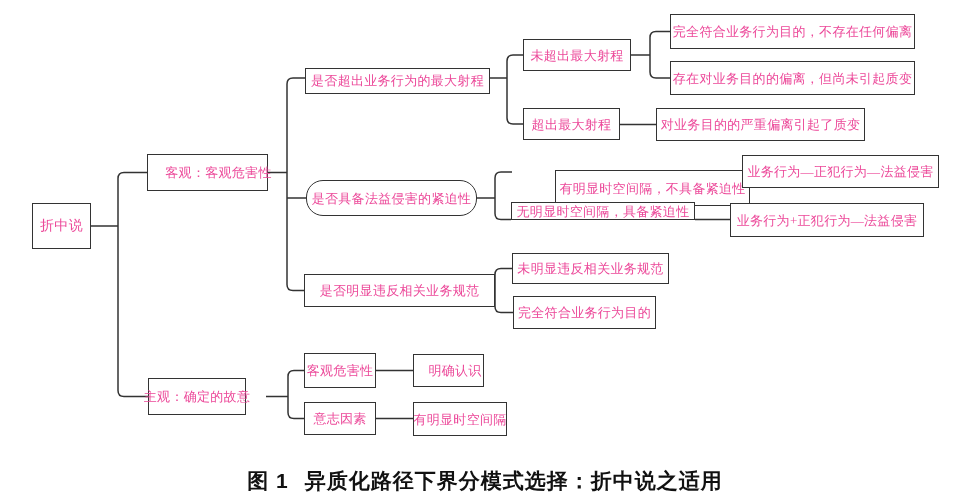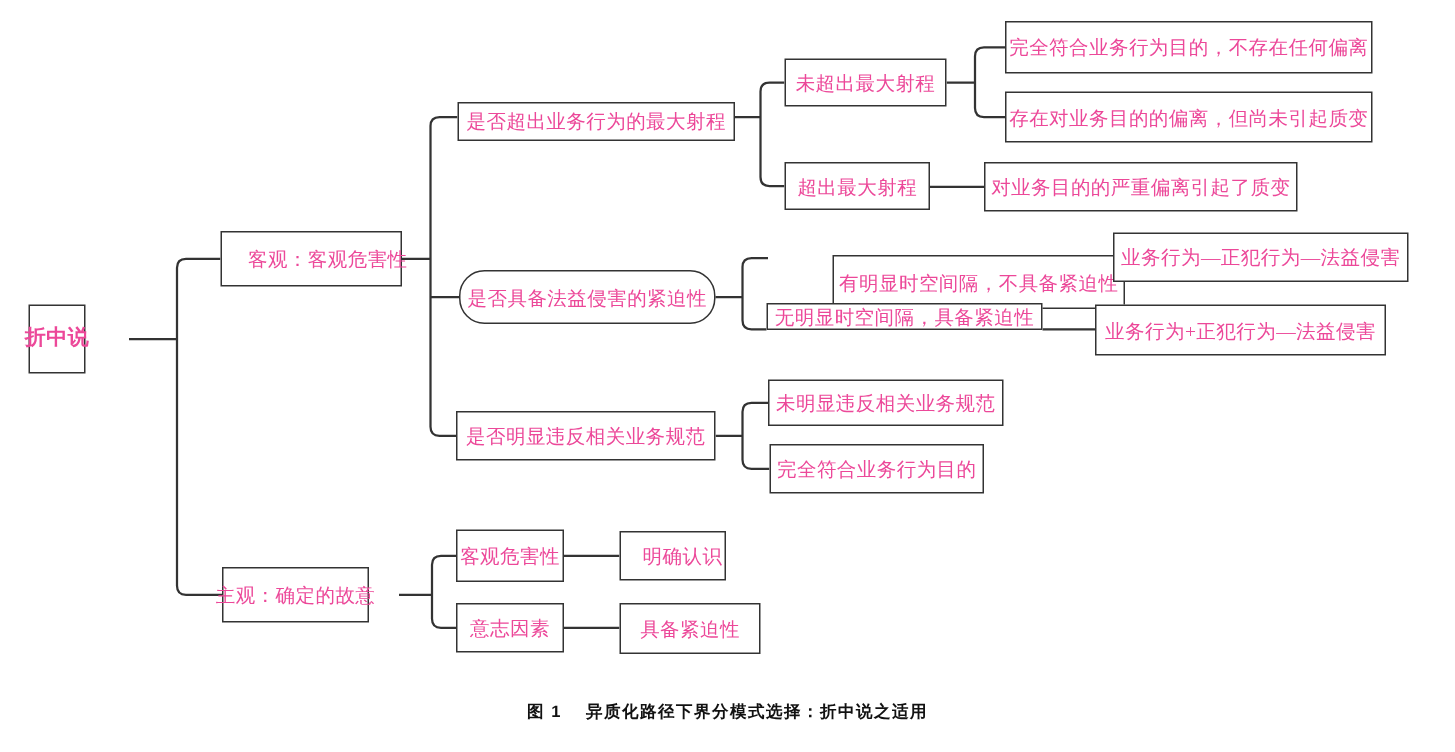--- a/index.html
+++ b/index.html
@@ -37,21 +37,21 @@
     line-height: 1;
   }
   .node--root { font-size: 14px; }
   .caption {
     position: absolute;
     left: 0; right: 0;
     top: 467px;
     text-align: center;
     font-family: "Liberation Sans", "DejaVu Sans", sans-serif;
     font-weight: bold;
-    font-size: 11px;
+    font-size: 21px;
     color: #111111;
     letter-spacing: 1px;
     white-space: nowrap;
   }
   .caption .fig-label { margin-right: 16px; }
 </style>
 </head>
 <body>
 
 <div class="figure">
@@ -64,31 +64,31 @@
     <path d="M620,124.5 H656"></path>
     <path d="M512,172 H501 Q495,172 495,178 V213.5 Q495,219.5 501,219.5 H511 M477,198 H495"></path>
     <path d="M707,172 H742"></path>
     <path d="M695,219.5 H730"></path>
     <path d="M512,268.5 H501 Q495,268.5 495,274.5 V306.5 Q495,312.5 501,312.5 H513 M477,290.5 H495"></path>
     <path d="M304,370.5 H294 Q288,370.5 288,376.5 V412.5 Q288,418.5 294,418.5 H304 M266,396.5 H288"></path>
     <path d="M376,370.5 H413"></path>
     <path d="M376,418.5 H413"></path>
   </svg>
 
-  <div class="node node--root" style="left:19px; top:203px; width:38px; height:46px;font-weight:bold;">折中说</div>
+  <div class="node node--root" style="left:32px; top:203px; width:59px; height:46px;">折中说</div>
 
   <div class="node" style="left:147px; top:154px; width:121px; height:37px;padding-left:22px;">客观：客观危害性</div>
 
   <div class="node" style="left:148px; top:378px; width:98px; height:37px;">主观：确定的故意</div>
 
   <div class="node" style="left:305px; top:68px; width:185px; height:26px;font-family:Liberation Mono, monospace;">是否超出业务行为的最大射程</div>
 
   <div class="node" style="left:306px; top:180px; width:171px; height:36px;border-radius:17px;">是否具备法益侵害的紧迫性</div>
 
-  <div class="node" style="left:304px; top:274px; width:173px; height:33px;">是否明显违反相关业务规范</div>
+  <div class="node" style="left:304px; top:274px; width:191px; height:33px;">是否明显违反相关业务规范</div>
 
   <div class="node" style="left:523px; top:39px; width:108px; height:32px;">未超出最大射程</div>
 
   <div class="node" style="left:523px; top:108px; width:97px; height:32px;">超出最大射程</div>
 
   <div class="node" style="left:670px; top:14px; width:245px; height:35px;">完全符合业务行为目的，不存在任何偏离</div>
 
   <div class="node" style="left:670px; top:61px; width:245px; height:34px;">存在对业务目的的偏离，但尚未引起质变</div>
 
   <div class="node" style="left:656px; top:108px; width:209px; height:33px;">对业务目的的严重偏离引起了质变</div>
@@ -104,19 +104,19 @@
   <div class="node" style="left:512px; top:253px; width:157px; height:31px;">未明显违反相关业务规范</div>
 
   <div class="node" style="left:513px; top:296px; width:143px; height:33px;">完全符合业务行为目的</div>
 
   <div class="node" style="left:304px; top:353px; width:72px; height:35px;">客观危害性</div>
 
   <div class="node" style="left:413px; top:354px; width:71px; height:33px;padding-left:13px;">明确认识</div>
 
   <div class="node" style="left:304px; top:402px; width:72px; height:33px;">意志因素</div>
 
-  <div class="node" style="left:413px; top:402px; width:94px; height:34px;">具备紧迫性</div>
+  <div class="node" style="left:413px; top:402px; width:94px; height:34px;">有明显时空间隔</div>
 
   <div class="caption">
     <span class="fig-label">图 1</span><span>异质化路径下界分模式选择：折中说之适用</span>
   </div>
 
 </div>
 
 </body></html>

